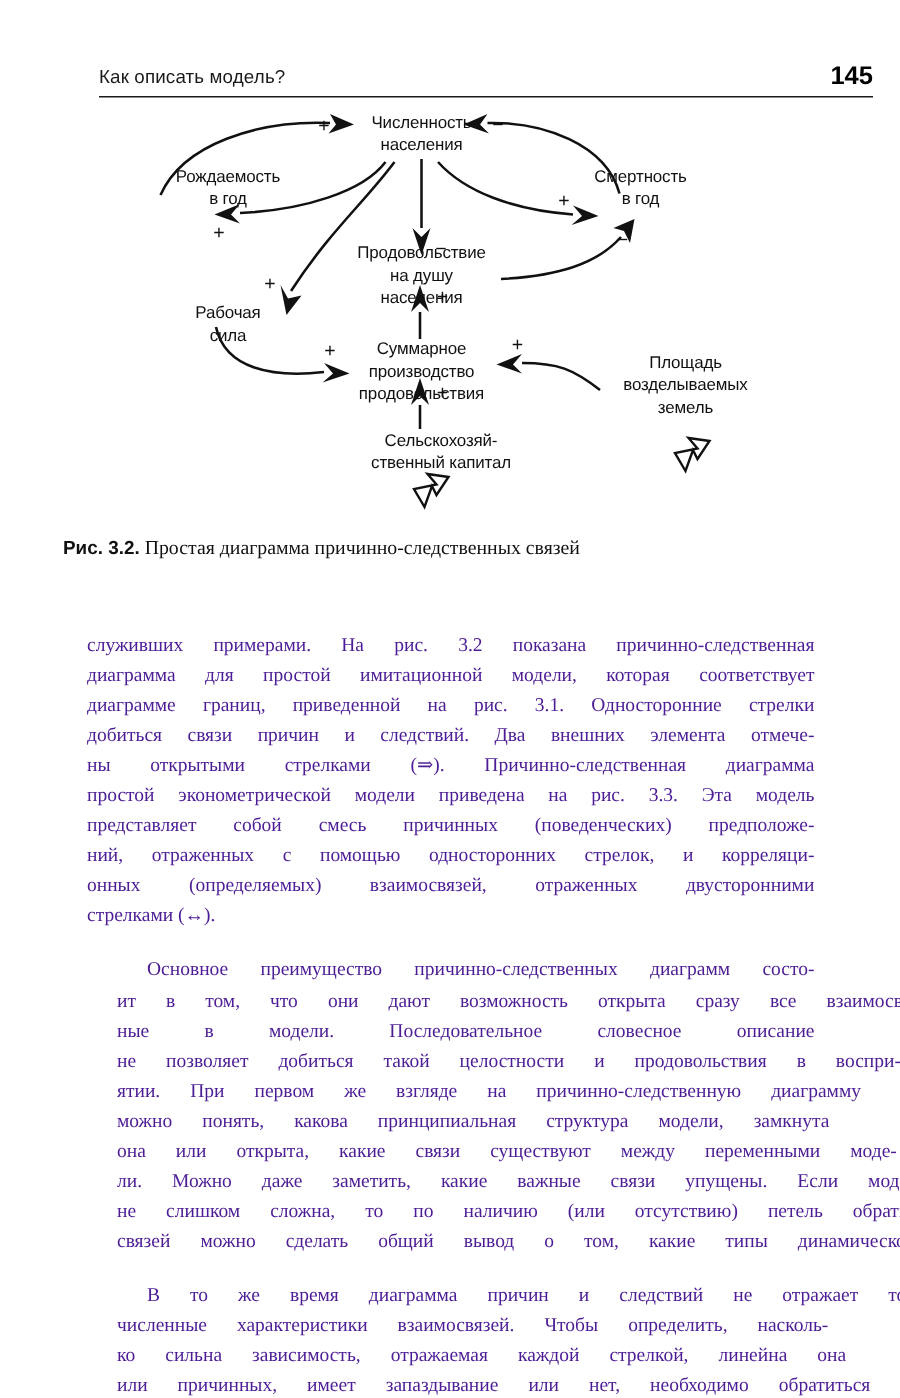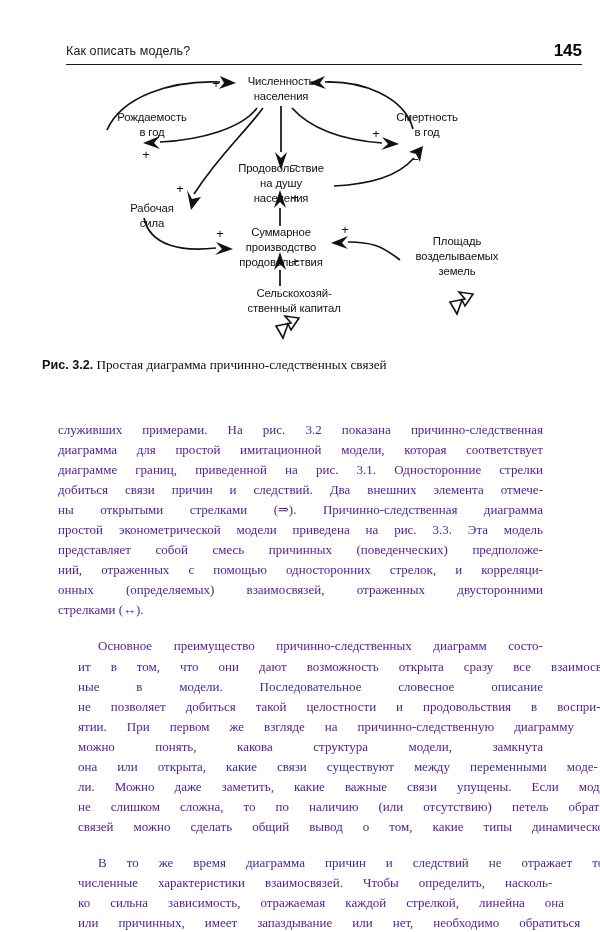--- a/index.html
+++ b/index.html
@@ -286,21 +286,21 @@
       <span class="para-line just"><span>ний,</span><span>отраженных</span><span>с</span><span>помощью</span><span>односторонних</span><span>стрелок,</span><span>и</span><span>корреляци-</span></span>
       <span class="para-line just"><span>онных</span><span></span><span>(определяемых)</span><span></span><span>взаимосвязей,</span><span></span><span>отраженных</span><span></span><span>двусторонними</span></span>
       <span class="para-line">стрелками (↔).</span>
     </p>
   <p class="para indent" id="para-2">
       <span class="para-line just" style="padding-left: 20px;"><span>Основное</span><span>преимущество</span><span>причинно-следственных</span><span>диаграмм</span><span>состо-</span></span>
       <span class="para-line just"><span>ит</span><span>в</span><span>том,</span><span>что</span><span>они</span><span>дают</span><span>возможность</span><span>открыта</span><span>сразу</span><span>все</span><span>взаимосвязан-</span></span>
       <span class="para-line just"><span>ные</span><span>в</span><span>модели.</span><span>Последовательное</span><span>словесное</span><span>описание</span></span>
       <span class="para-line just"><span>не</span><span>позволяет</span><span>добиться</span><span>такой</span><span>целостности</span><span>и</span><span>продовольствия</span><span>в</span><span>воспри-</span></span>
       <span class="para-line just"><span>ятии.</span><span></span><span>При</span><span></span><span>первом</span><span></span><span>же</span><span></span><span>взгляде</span><span></span><span>на</span><span></span><span>причинно-следственную</span><span></span><span>диаграмму</span></span>
-      <span class="para-line just"><span>можно</span><span>понять,</span><span>какова</span><span>структура</span><span>модели,</span><span>замкнута</span></span>
+      <span class="para-line just"><span>можно</span><span>понять,</span><span>какова</span><span>принципиальная</span><span>структура</span><span>модели,</span><span>замкнута</span></span>
       <span class="para-line just"><span>она</span><span>или</span><span>открыта,</span><span>какие</span><span>связи</span><span>существуют</span><span>между</span><span>переменными</span><span>моде-</span></span>
       <span class="para-line just"><span>ли.</span><span>Можно</span><span>даже</span><span>заметить,</span><span>какие</span><span>важные</span><span>связи</span><span>упущены.</span><span>Если</span><span>модель</span></span>
       <span class="para-line just"><span>не</span><span>слишком</span><span>сложна,</span><span>то</span><span>по</span><span>наличию</span><span>(или</span><span>отсутствию)</span><span>петель</span><span>обратных</span></span>
       <span class="para-line just"><span>связей</span><span>можно</span><span>сделать</span><span>общий</span><span>вывод</span><span>о</span><span>том,</span><span>какие</span><span>типы</span><span>динамического</span></span>
     </p>
   <p class="para indent" id="para-3">
       <span class="para-line just" style="padding-left: 20px;"><span>В</span><span>то</span><span>же</span><span>время</span><span>диаграмма</span><span>причин</span><span>и</span><span>следствий</span><span>не</span><span>отражает</span><span>точные</span></span>
       <span class="para-line just"><span>численные</span><span>характеристики</span><span>взаимосвязей.</span><span>Чтобы</span><span>определить,</span><span>насколь-</span></span>
       <span class="para-line just"><span>ко</span><span></span><span>сильна</span><span></span><span>зависимость,</span><span></span><span>отражаемая</span><span></span><span>каждой</span><span></span><span>стрелкой,</span><span></span><span>линейна</span><span></span><span>она</span></span>
       <span class="para-line just"><span>или</span><span>причинных,</span><span>имеет</span><span>запаздывание</span><span>или</span><span>нет,</span><span>необходимо</span><span>обратиться</span></span>

